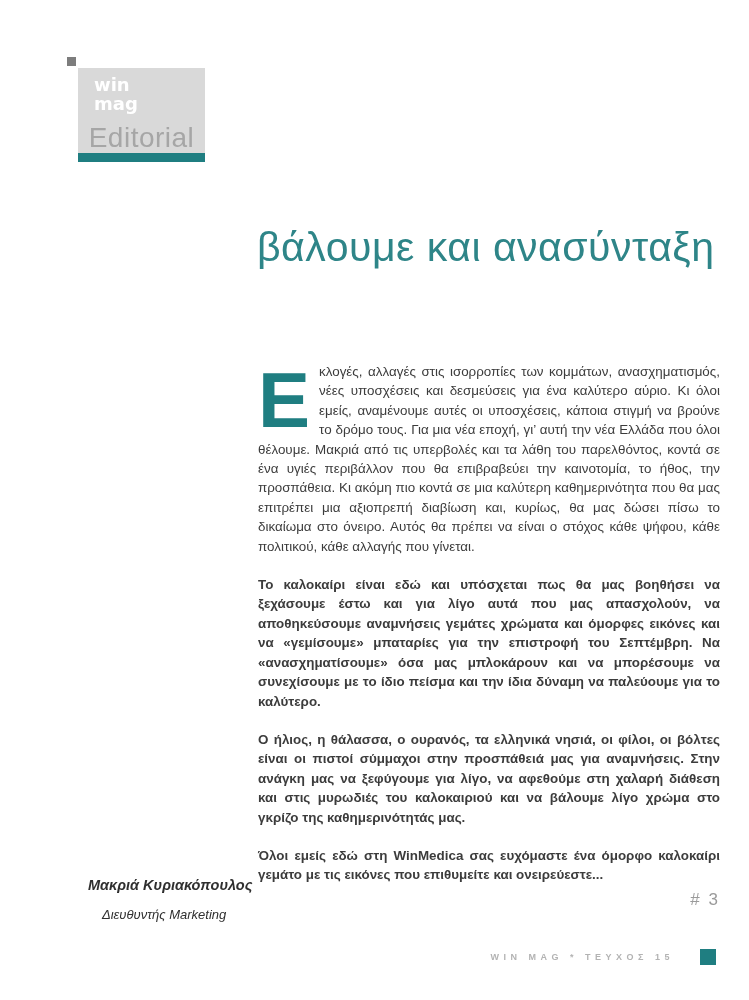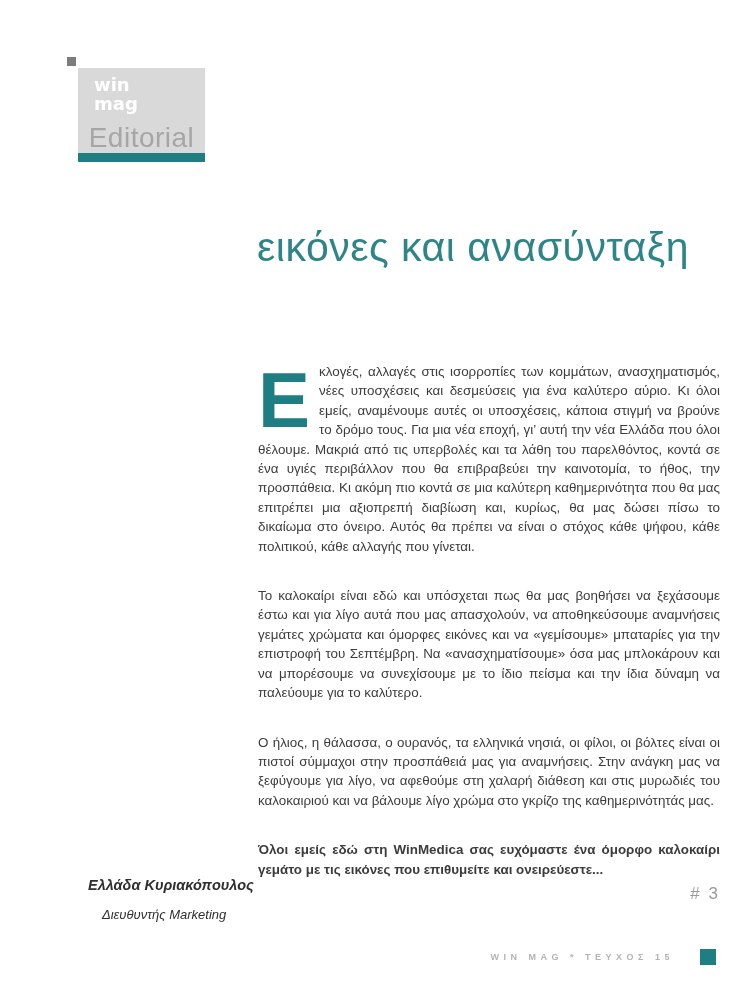--- a/index.html
+++ b/index.html
@@ -67,21 +67,21 @@
   
   .article {
     position: absolute;
     left: 258px; top: 362px;
     width: 462px;
     font-size: 13.4px;
     line-height: 19.4px;
     color: #3c3c3c;
     text-align: justify;
   }
-  .article p + p { margin-top: 30px; }
+  .article p + p { margin-top: 19px; font-weight: bold; }
   .drop-cap {
     float: left;
     color: #1f7e81;
     font-weight: 700;
     font-size: 78px;
     line-height: 66px;
     margin: 5px 9px 0 0;
   }
   .closing { font-weight: 700; }
   .page-number {
@@ -133,33 +133,33 @@
       <div class="logo-wordmark">
         <div>win</div>
         <div>mag</div>
       </div>
       <div class="section-label">Editorial</div>
     </div>
     <div class="logo-accent-bar"></div>
   </div>
 
   <h1 class="article-title">
-    <div>εικόνες και ανασύνταξη</div>
+    <div>βάλουμε και ανασύνταξη</div>
   </h1>
 
   <div class="article">
     <p><span class="drop-cap">Ε</span><span>κλογές, αλλαγές στις ισορροπίες των κομμάτων, ανασχηματισμός, νέες υποσχέσεις και δεσμεύσεις για ένα καλύτερο αύριο. Κι όλοι εμείς, αναμένουμε αυτές οι υποσχέσεις, κάποια στιγμή να βρούνε το δρόμο τους. Για μια νέα εποχή, γι’ αυτή την νέα Ελλάδα που όλοι θέλουμε. Μακριά από τις υπερβολές και τα λάθη του παρελθόντος, κοντά σε ένα υγιές περιβάλλον που θα επιβραβεύει την καινοτομία, το ήθος, την προσπάθεια. Κι ακόμη πιο κοντά σε μια καλύτερη καθημερινότητα που θα μας επιτρέπει μια αξιοπρεπή διαβίωση και, κυρίως, θα μας δώσει πίσω το δικαίωμα στο όνειρο. Αυτός θα πρέπει να είναι ο στόχος κάθε ψήφου, κάθε πολιτικού, κάθε αλλαγής που γίνεται.</span></p>
     <p>Το καλοκαίρι είναι εδώ και υπόσχεται πως θα μας βοηθήσει να ξεχάσουμε έστω και για λίγο αυτά που μας απασχολούν, να αποθηκεύσουμε αναμνήσεις γεμάτες χρώματα και όμορφες εικόνες και να «γεμίσουμε» μπαταρίες για την επιστροφή του Σεπτέμβρη. Να «ανασχηματίσουμε» όσα μας μπλοκάρουν και να μπορέσουμε να συνεχίσουμε με το ίδιο πείσμα και την ίδια δύναμη να παλεύουμε για το καλύτερο.</p>
     <p>Ο ήλιος, η θάλασσα, ο ουρανός, τα ελληνικά νησιά, οι φίλοι, οι βόλτες είναι οι πιστοί σύμμαχοι στην προσπάθειά μας για αναμνήσεις. Στην ανάγκη μας να ξεφύγουμε για λίγο, να αφεθούμε στη χαλαρή διάθεση και στις μυρωδιές του καλοκαιριού και να βάλουμε λίγο χρώμα στο γκρίζο της καθημερινότητάς μας.</p>
     <p class="closing">Όλοι εμείς εδώ στη WinMedica σας ευχόμαστε ένα όμορφο καλοκαίρι γεμάτο με τις εικόνες που επιθυμείτε και ονειρεύεστε...</p>
     <div class="page-number"># 3</div>
   </div>
 
   <div class="signature">
-    <div class="sig-name">Ελλάδα Κυριακόπουλος</div>
+    <div class="sig-name">Μακριά Κυριακόπουλος</div>
     <div class="sig-role">Διευθυντής Marketing</div>
   </div>
 
   <div class="footer">
     <span class="footer-issue">WIN MAG * ΤΕΥΧΟΣ 15</span>
     <span class="footer-accent-square"></span>
   </div>
 
 </div>
 

